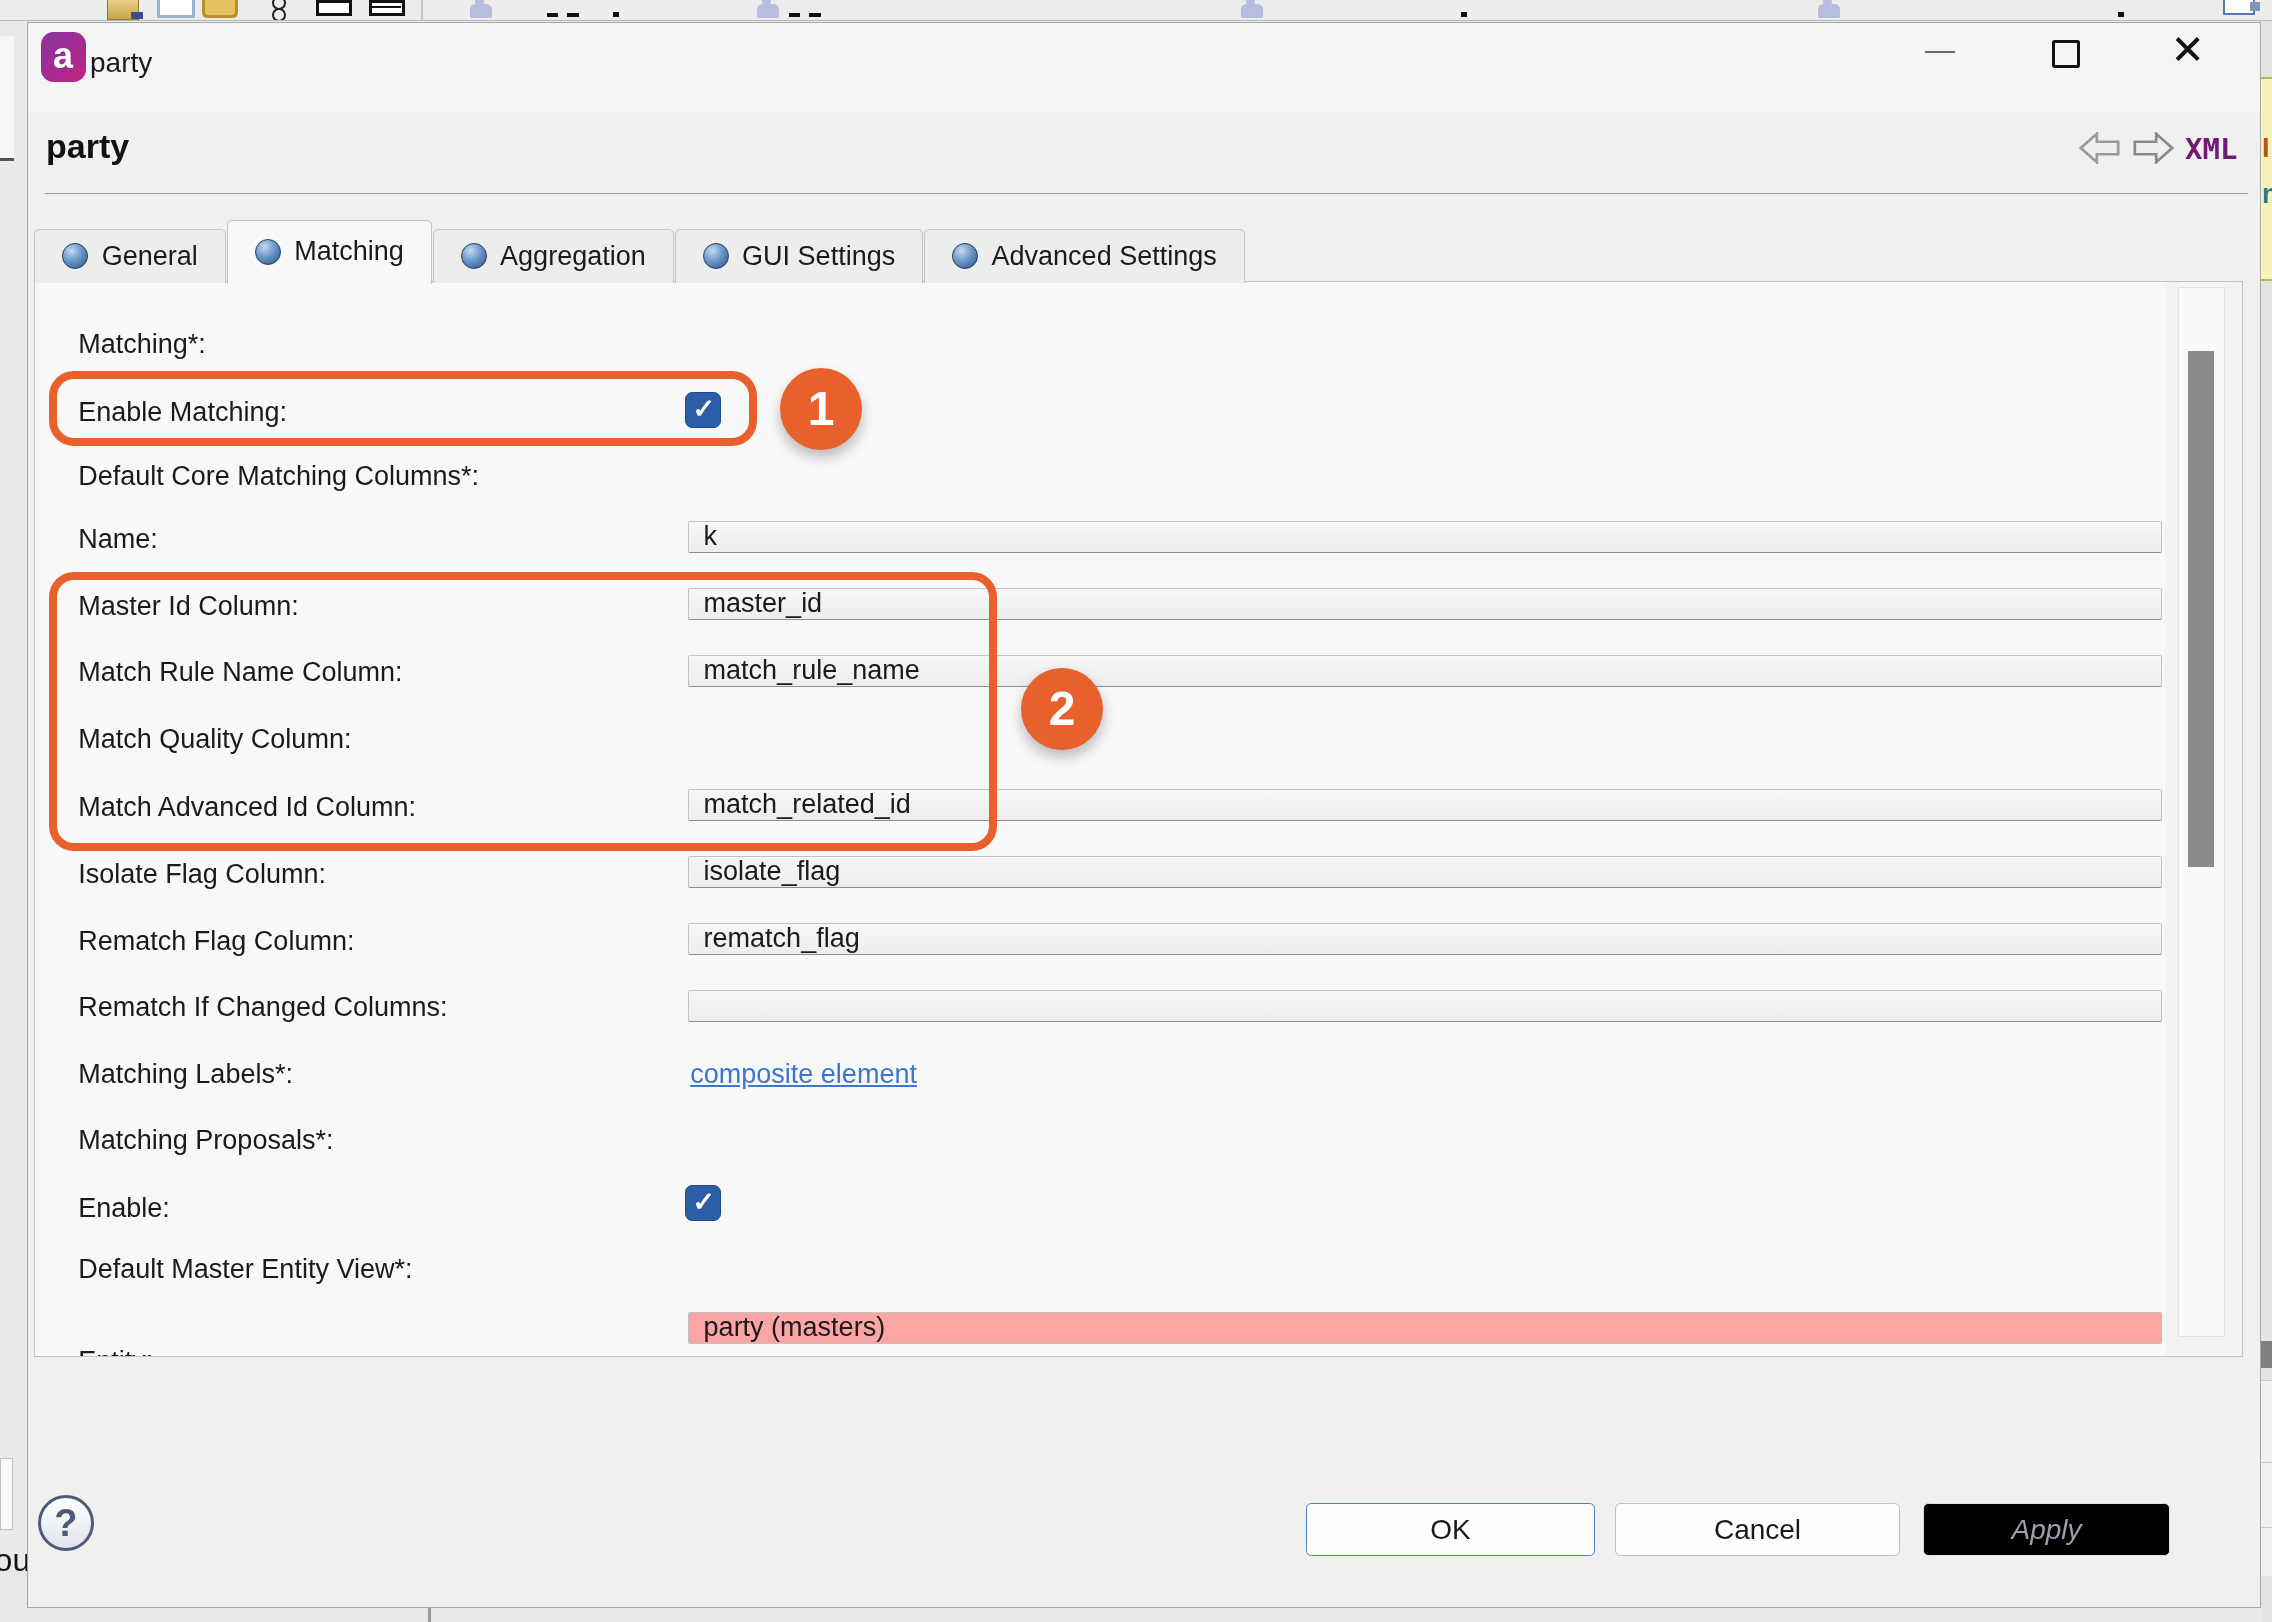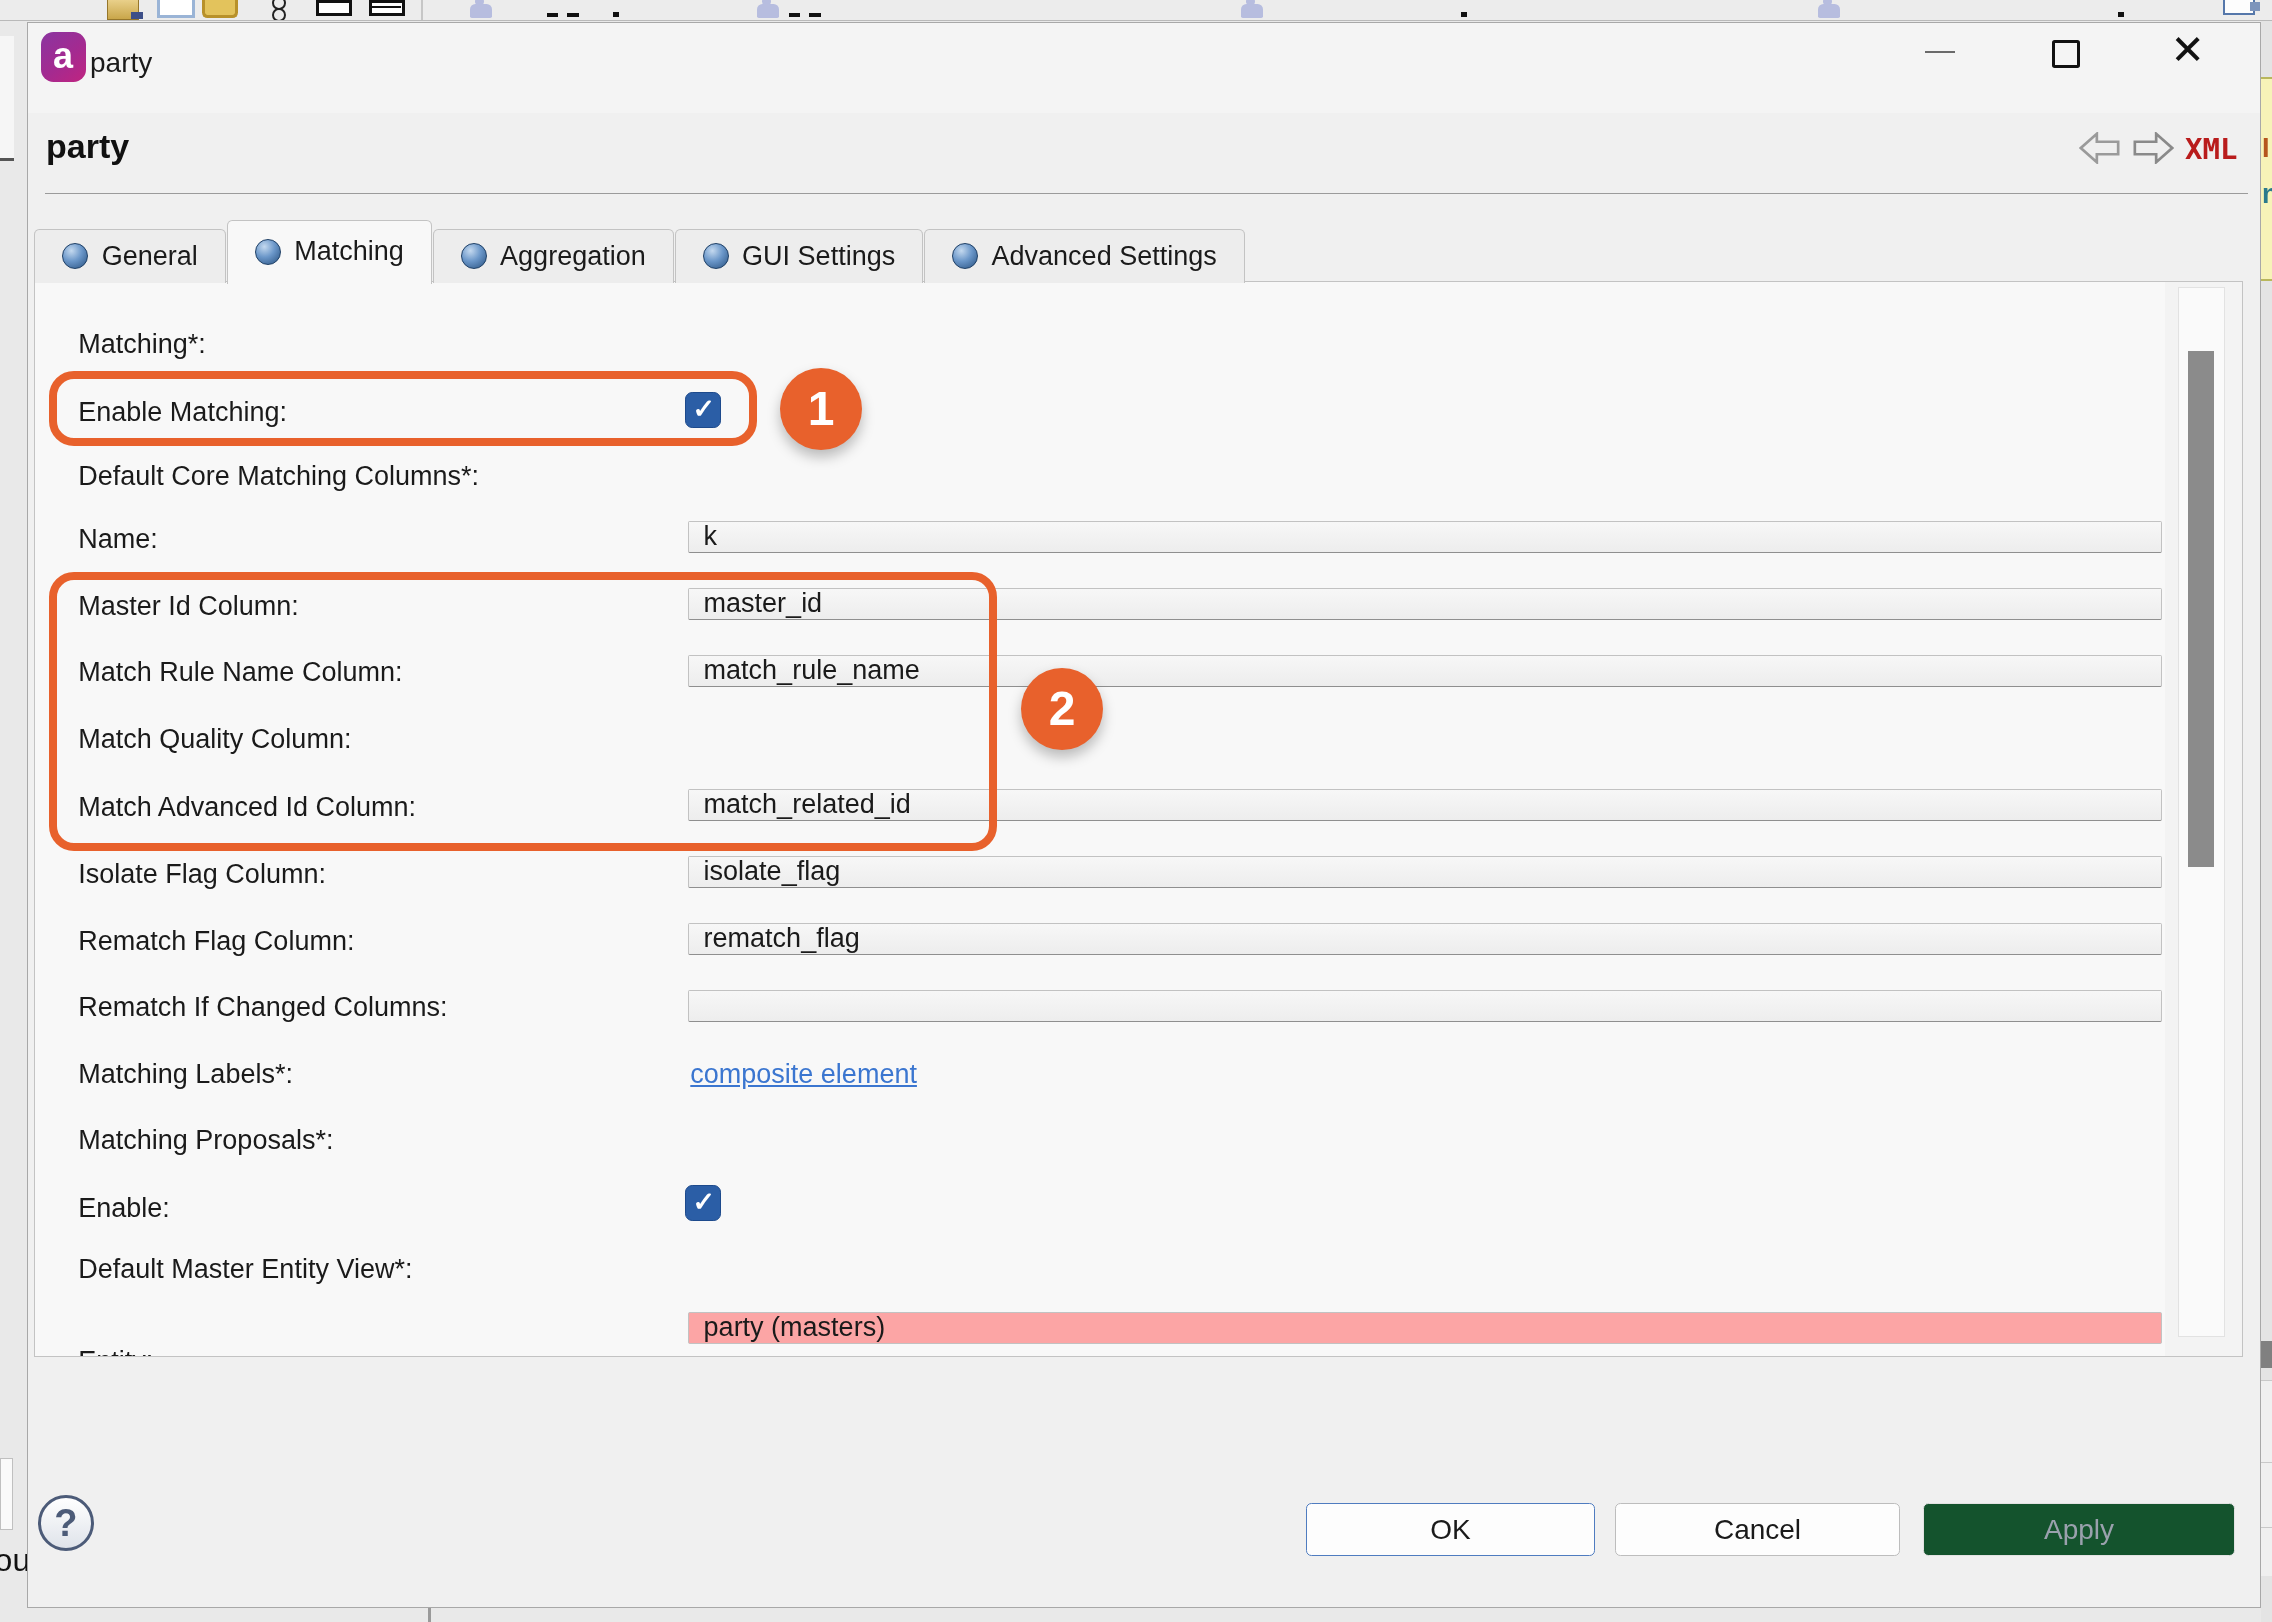--- a/index.html
+++ b/index.html
@@ -59,21 +59,21 @@
   .btn-min { left:1881px; } .btn-max { left:2006px; } .btn-close { left:2131px; }
   .glyph-min { position:absolute; left:16px; top:28px; width:30px; height:2.7px; background:#6a6a6a; }
   .glyph-max { position:absolute; left:18px; top:17px; width:28px; height:28px; border:3.6px solid #111; border-radius:2.7px; }
   .glyph-close { position:absolute; left:11.6px; top:3.6px; font-size:41px; color:#111; }
 
   
   .dlg-header-title { position:absolute; left:18px; top:104px; font-size:34px; font-weight:bold; color:#111; }
   .nav-arrow { position:absolute; top:109px; width:41px; height:32px; }
   .nav-back { left:2051px; } .nav-fwd { left:2105px; }
   .xml-label { position:absolute; left:2157px; top:109px; font-size:29px; font-weight:bold;
-    font-family:"DejaVu Sans Mono", monospace; color:#b91c1c; }
+    font-family:"DejaVu Sans Mono", monospace; color:#701a75; }
   .header-sep { position:absolute; left:17px; top:170px; width:2203px; height:1.8px; background:#9b9b9b; }
 
   
   .tabs { position:absolute; left:6.3px; top:196px; display:flex; align-items:flex-end; gap:1px; height:64px; z-index:4; }
   .tab { display:flex; align-items:center; gap:13.4px; padding:0 27px; height:54px;
     background:#ededed; border:0.9px solid #c3c3c3; border-bottom:none; border-radius:5.4px 5.4px 0 0;
     font-size:27px; color:#1a1a1a; cursor:pointer; }
   .tab.active { height:64px; background:#f8f8f8; position:relative; z-index:5; margin-bottom:-1.8px; padding-bottom:1.8px; }
   .tab-sphere { width:26px; height:26px; border-radius:50%; flex:0 0 auto;
     background:radial-gradient(circle at 35% 28%, #c4d9ef 0%, #6b97c9 45%, #27507f 100%);
@@ -101,21 +101,21 @@
   .scroll-thumb { position:absolute; left:9px; top:63px; width:26px; height:516px; background:#8b8b8b; cursor:grab; }
 
   
   .help-btn { position:absolute; left:9.9px; top:1472px; width:56px; height:56px; border-radius:50%;
     border:3.6px solid #4c5b78; background:linear-gradient(#ffffff,#dfe3ea);
     font-size:38px; font-weight:bold; color:#4c5b78; text-align:center; line-height:50px; cursor:pointer; }
   .btn { position:absolute; top:1480px; height:53px; border-radius:5.4px; background:#fdfdfd;
     font-size:28px; color:#1a1a1a; text-align:center; line-height:51px; cursor:pointer; }
   .btn-ok { left:1278px; width:289px; border:1.8px solid #4f7cc0; }
   .btn-cancel { left:1587px; width:285px; border:0.9px solid #bdbdbd; }
-  .btn-apply { left:1895px; width:312px; border:0.9px solid #e2e2e2; background:#14532d; color:#9aa1ad; cursor:default; }
+  .btn-apply { left:1895px; width:247px; border:0.9px solid #e2e2e2; background:#000000; color:#9aa1ad; cursor:default;font-style:italic; }
 
   
   .annot-rect { position:absolute; border:8px solid #e8612c; border-radius:25px; z-index:6; pointer-events:none; }
   .annot-1 { left:20.6px; top:348px; width:708px; height:75px; }
   .annot-2 { left:20.6px; top:549px; width:948px; height:279px; }
   .annot-badge { position:absolute; width:82px; height:82px; border-radius:50%; background:#e8612c;
     color:#fff; font-size:48px; font-weight:bold; text-align:center; line-height:82px;
     box-shadow:0 7.2px 12.5px rgba(0,0,0,.25); z-index:6; pointer-events:none; }
   .badge-1 { left:752px; top:345px; }
   .badge-2 { left:993px; top:645px; }

